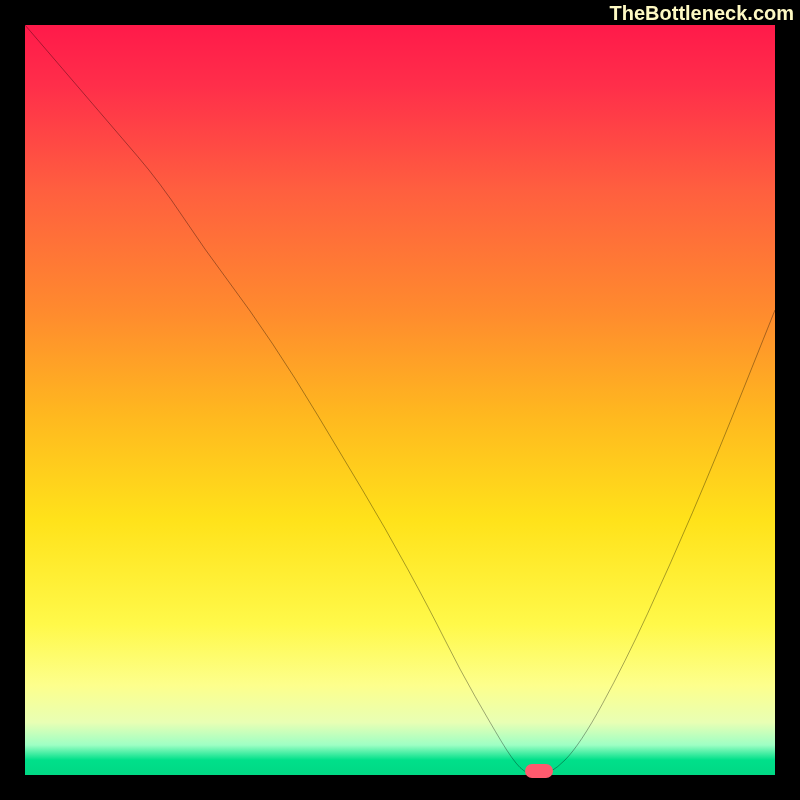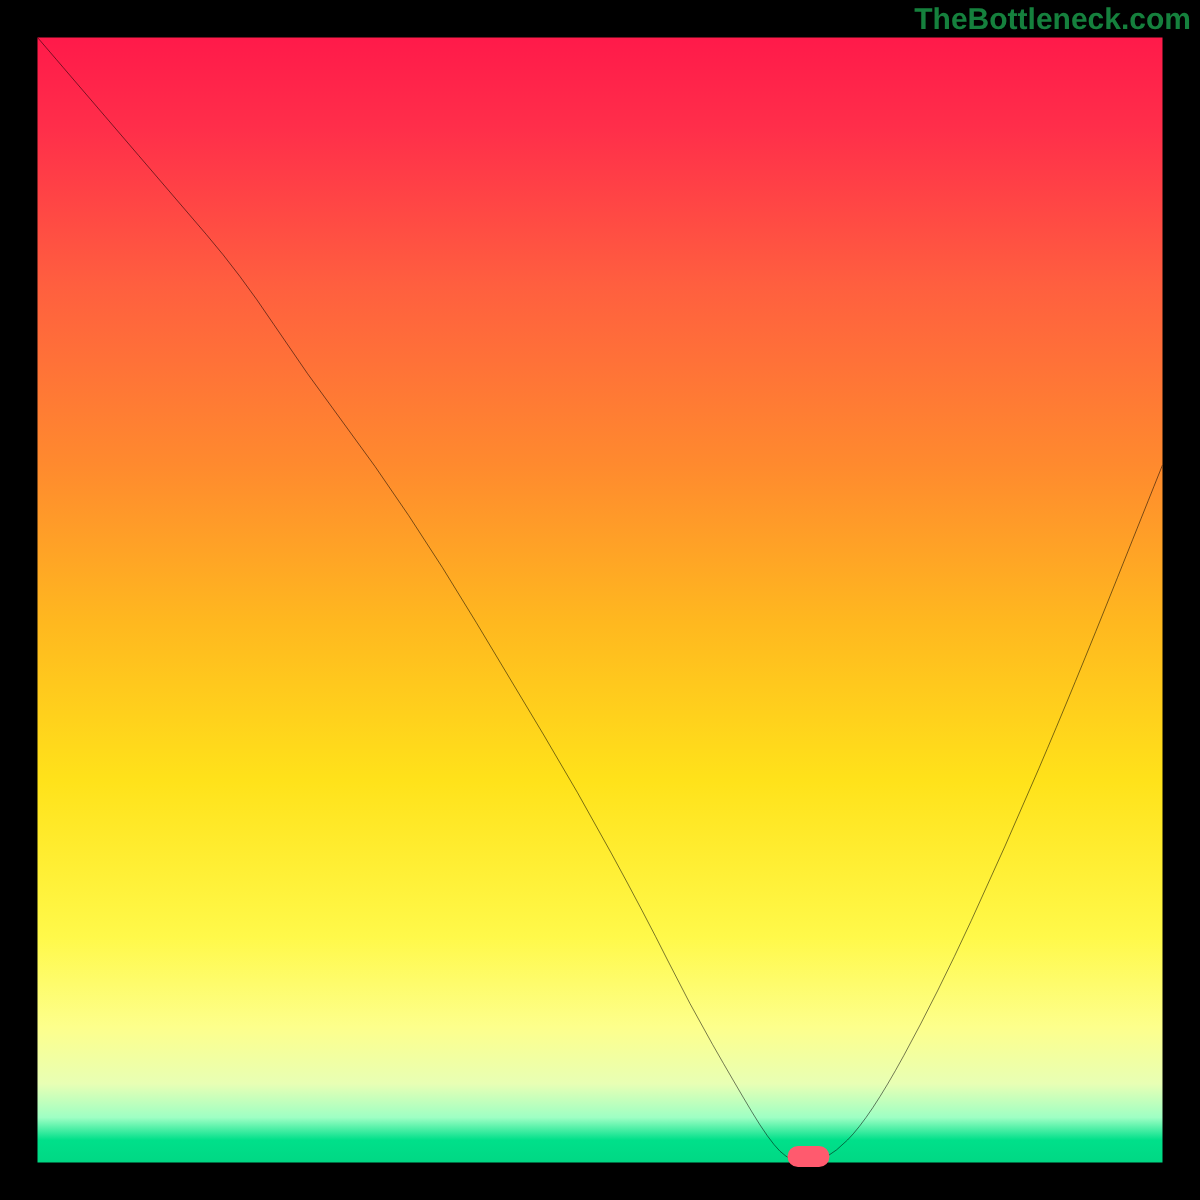--- a/index.html
+++ b/index.html
@@ -8,21 +8,21 @@
     height: 800px;
     background: #000;
     position: relative;
     font-family: Arial, sans-serif;
     overflow: hidden;
   }
   .watermark {
     position: absolute;
     top: 2px;
     right: 6px;
-    color: #15803d;
+    color: #fef9c3;
     font-size: 20px;
     font-weight: bold;
     z-index: 10;
   }
   .plot-area {
     position: absolute;
     left: 25px;
     top: 25px;
     width: 750px;
     height: 750px;

